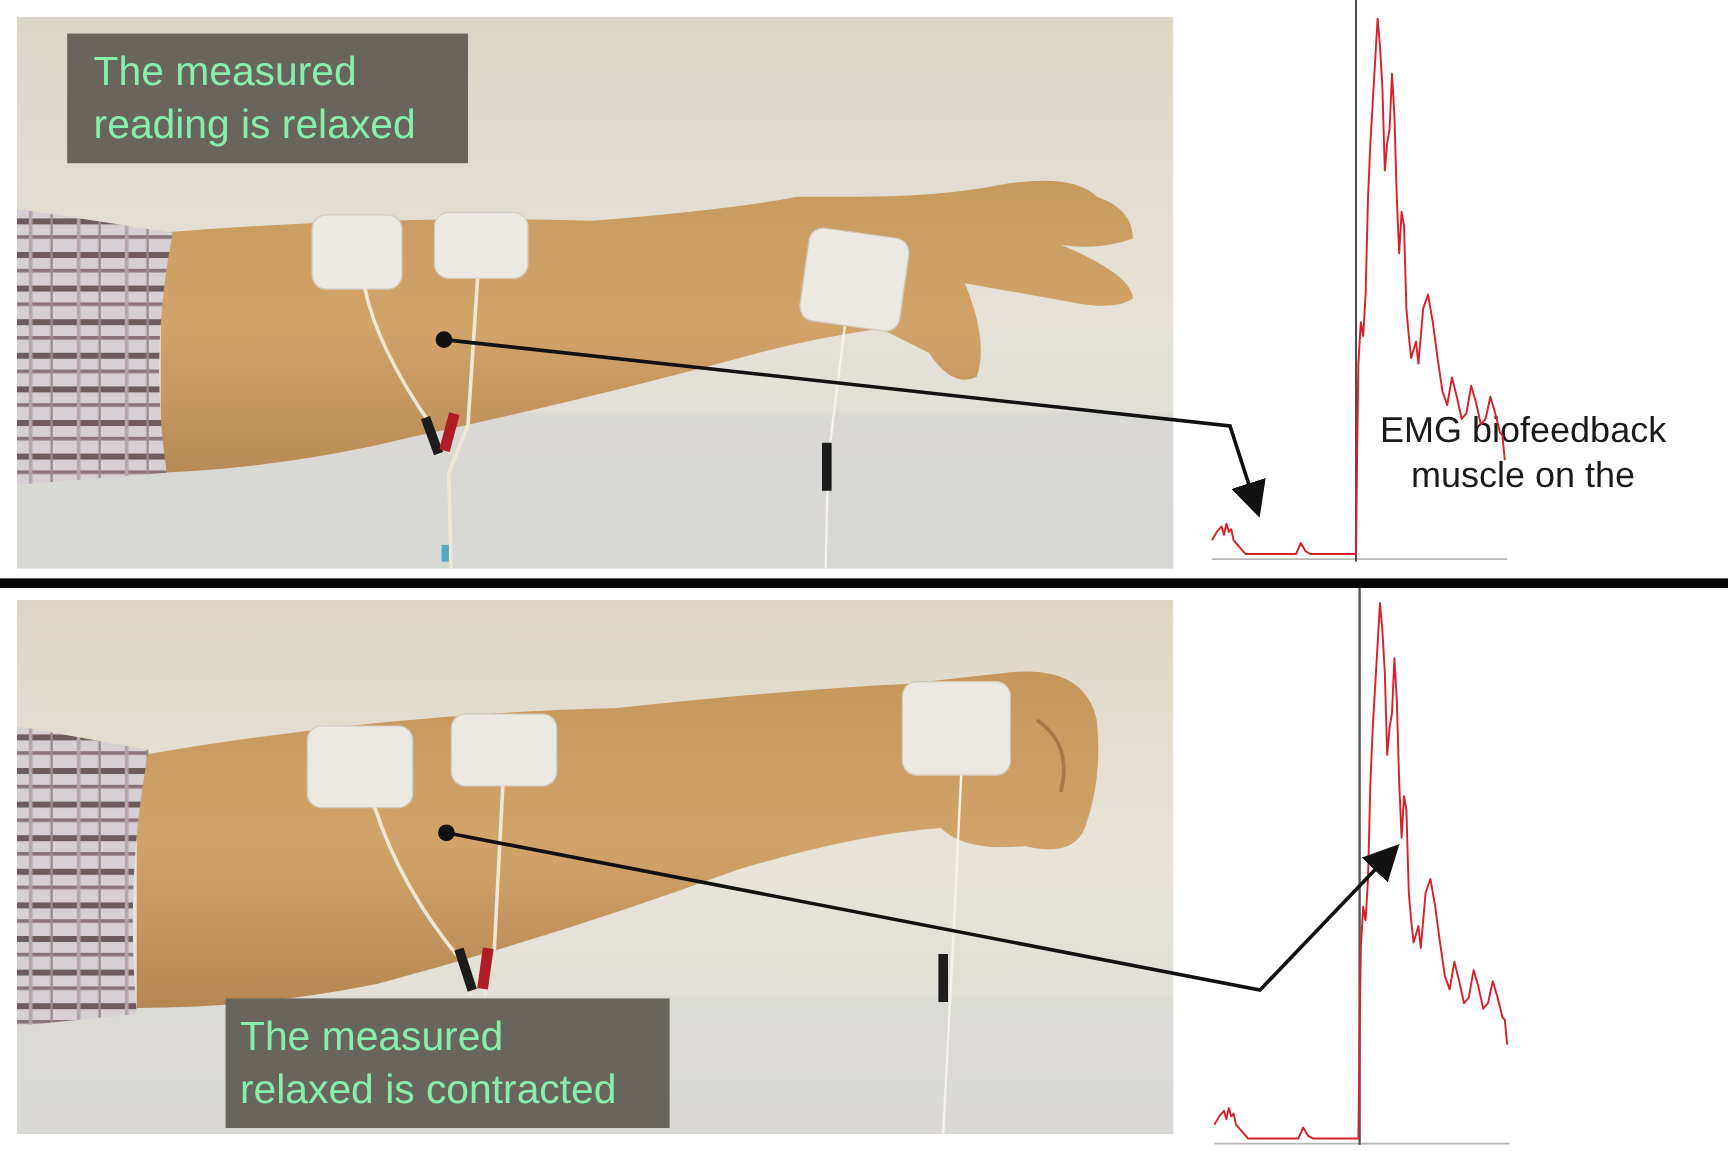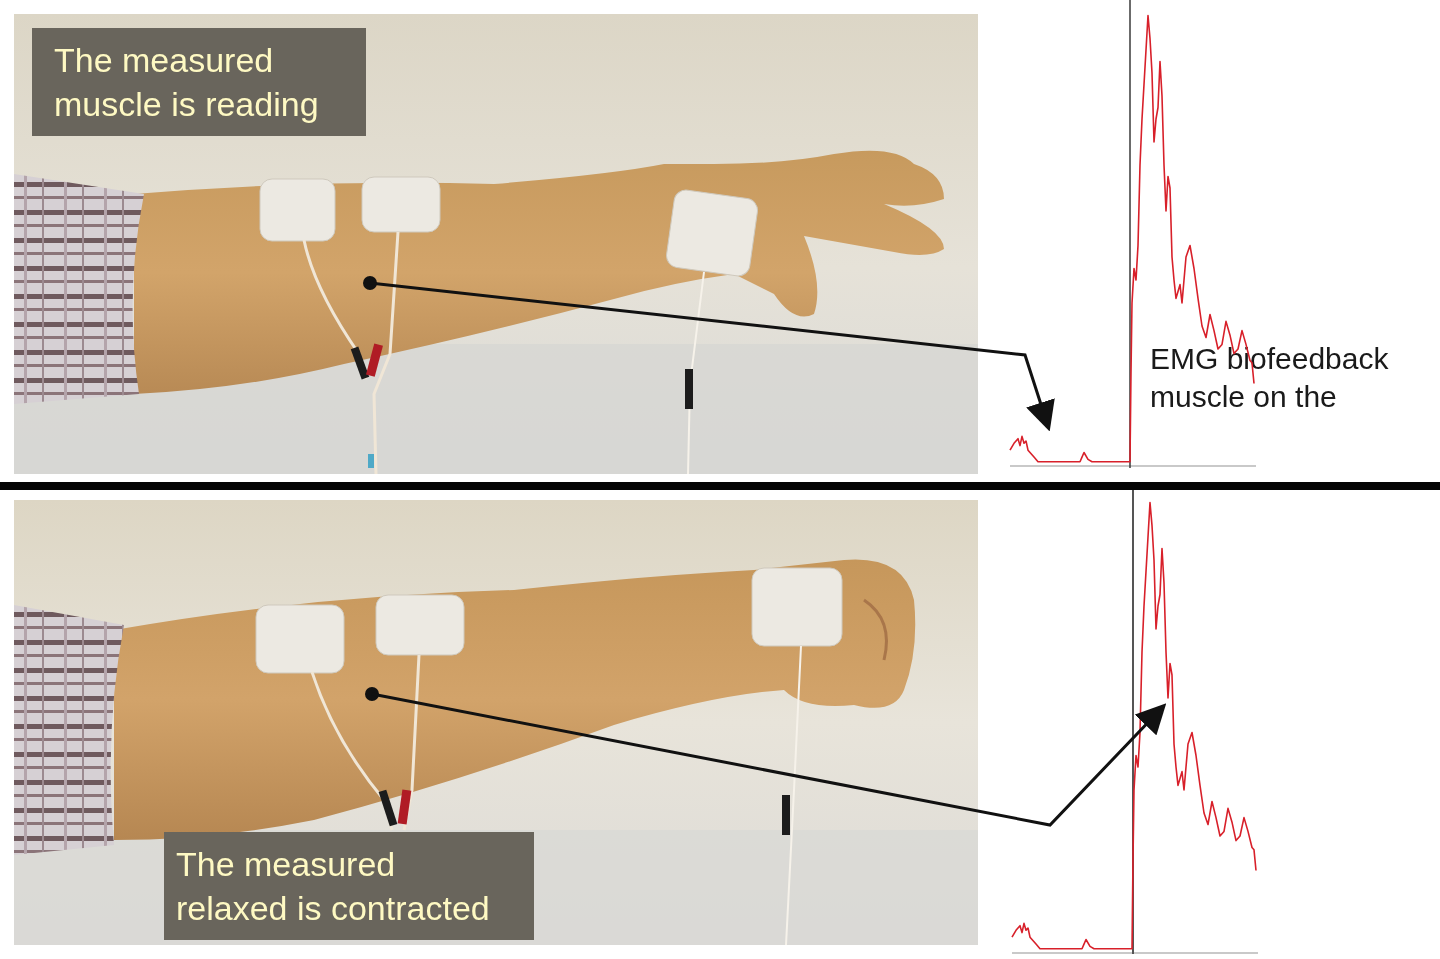--- a/index.html
+++ b/index.html
@@ -3,27 +3,27 @@
 <meta charset="utf-8">
 <style>
   html, body { margin: 0; padding: 0; background: #ffffff; }
   body { width: 1440px; height: 959px; position: relative; overflow: hidden;
          font-family: "Liberation Sans", sans-serif; }
   .photo { position: absolute; overflow: hidden; }
   .photo svg { display: block; }
   #photo-top { left: 14px; top: 14px; width: 964px; height: 460px; }
   #photo-bottom { left: 14px; top: 500px; width: 964px; height: 445px; }
   .divider { position: absolute; left: 0; top: 482px; width: 1440px; height: 8px; background: #050505; }
-  .caption { position: absolute; background: #69655c; color: #fef9c3;
-             font-size: 34px; line-height: 44px; padding: 10px 20px 12px 22px; box-sizing: border-box; }
+  .caption { position: absolute; background: #69655c; color: #86efac;
+             font-size: 34px; line-height: 44px; padding: 10px 20px 12px 22px; box-sizing: border-box; margin-left: 24px; }
   #caption-top { left: 32px; top: 28px; width: 334px; height: 108px; }
   #caption-bottom { left: 164px; top: 832px; width: 370px; height: 108px; padding-left: 12px; }
   .caption span { display: block; white-space: nowrap; }
   .emg-label { position: absolute; left: 1150px; top: 340px; font-size: 30px; line-height: 38px; color: #1a1a1a; }
-  .emg-label span { display: block; white-space: nowrap; }
+  .emg-label span { display: block; white-space: nowrap; text-align: center; }
   .overlay { position: absolute; left: 0; top: 0; }
 </style>
 </head>
 <body>
 
 <div class="photo" id="photo-top">
   <svg width="964" height="460" viewBox="0 0 964 460">
     <defs>
       <linearGradient id="wallTop" x1="0" y1="0" x2="0" y2="1">
         <stop offset="0" stop-color="#dcd6c6"></stop>
@@ -98,21 +98,21 @@
     <rect x="386" y="290" width="9" height="34" fill="#b01c25" transform="rotate(8 390 307)"></rect>
     <rect x="389" y="425" width="6" height="10" fill="#2d5a6b"></rect>
     <rect x="768" y="295" width="8" height="40" fill="#1c1c1c"></rect>
   </svg>
 </div>
 
 <div class="divider"></div>
 
 <div class="caption" id="caption-top">
   <span>The measured</span>
-  <span>muscle is reading</span>
+  <span>reading is relaxed</span>
 </div>
 <div class="caption" id="caption-bottom">
   <span>The measured</span>
   <span>relaxed is contracted</span>
 </div>
 
 <div class="emg-label">
   <span>EMG biofeedback</span>
   <span>muscle on the</span>
 </div>

